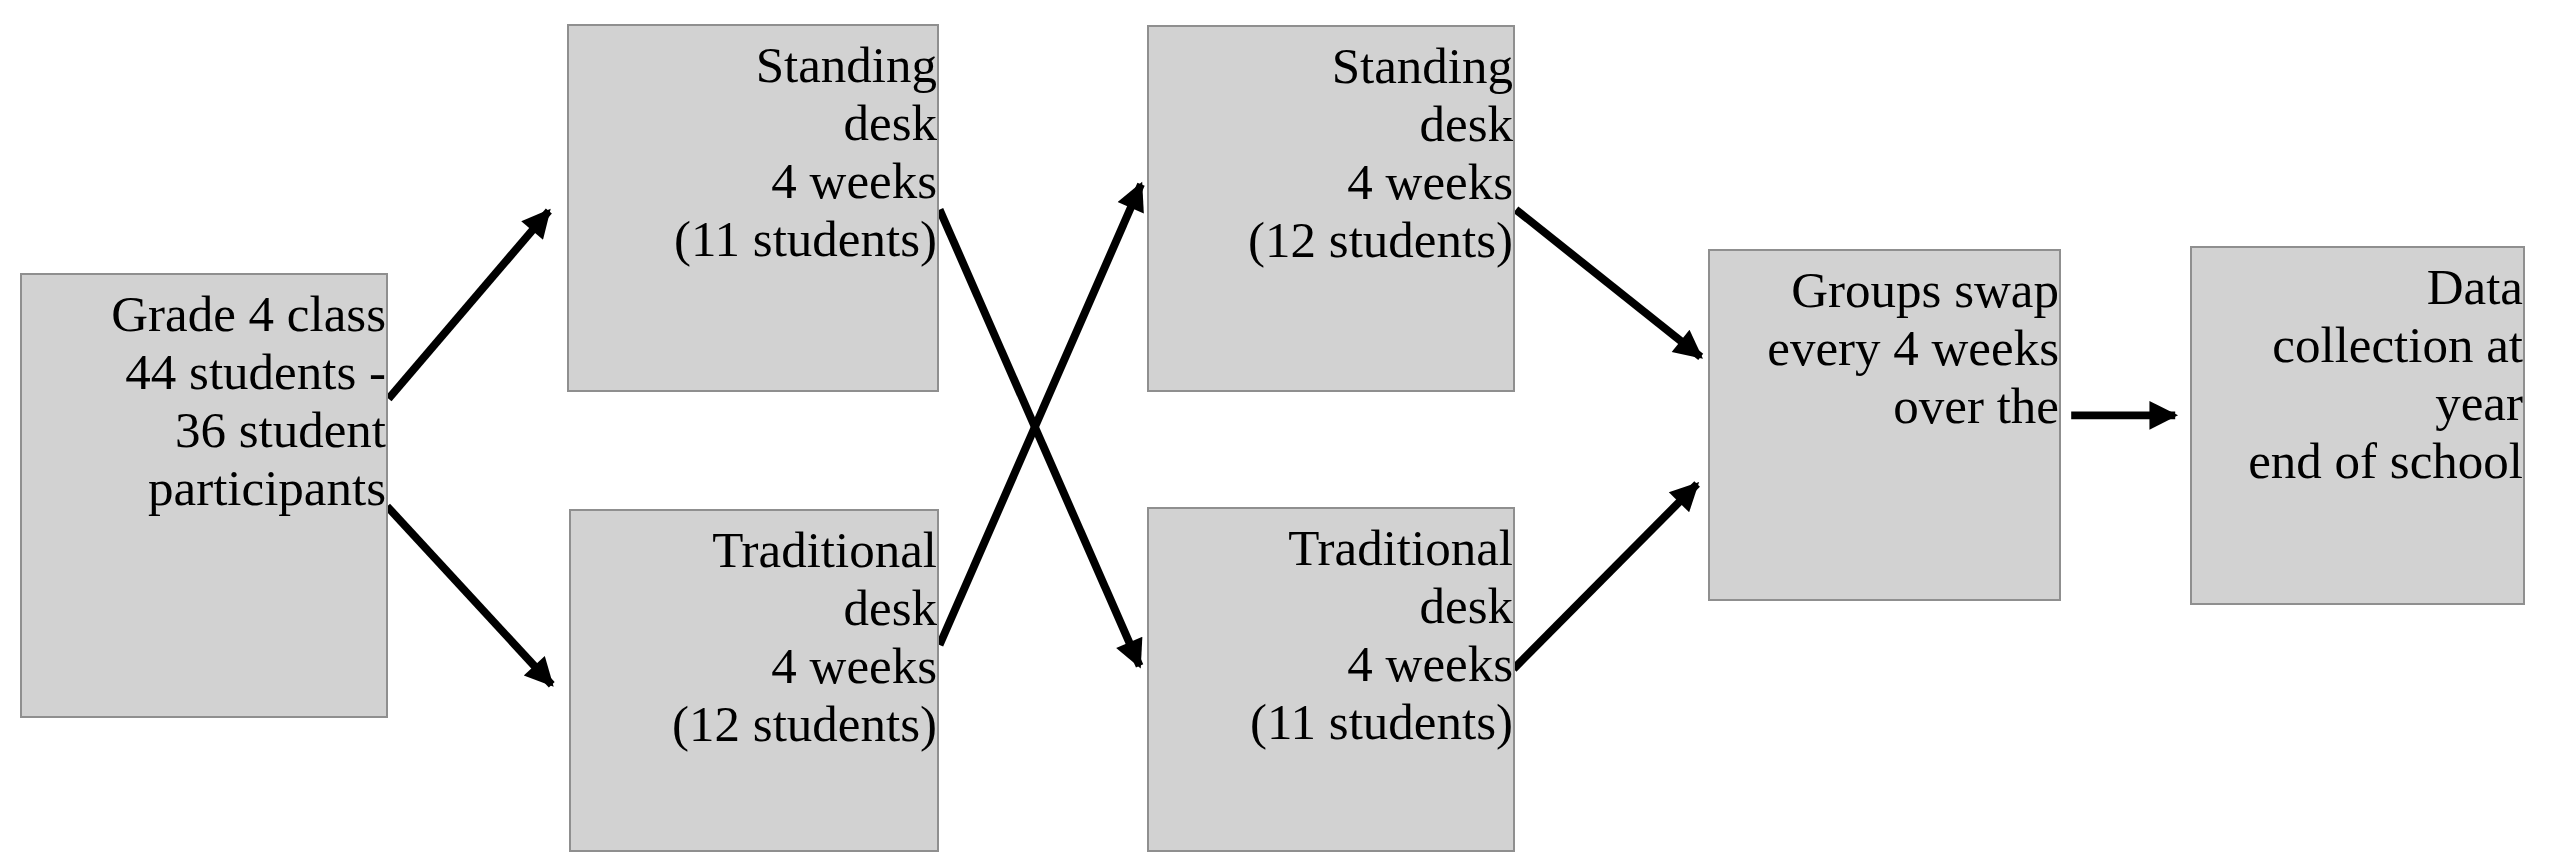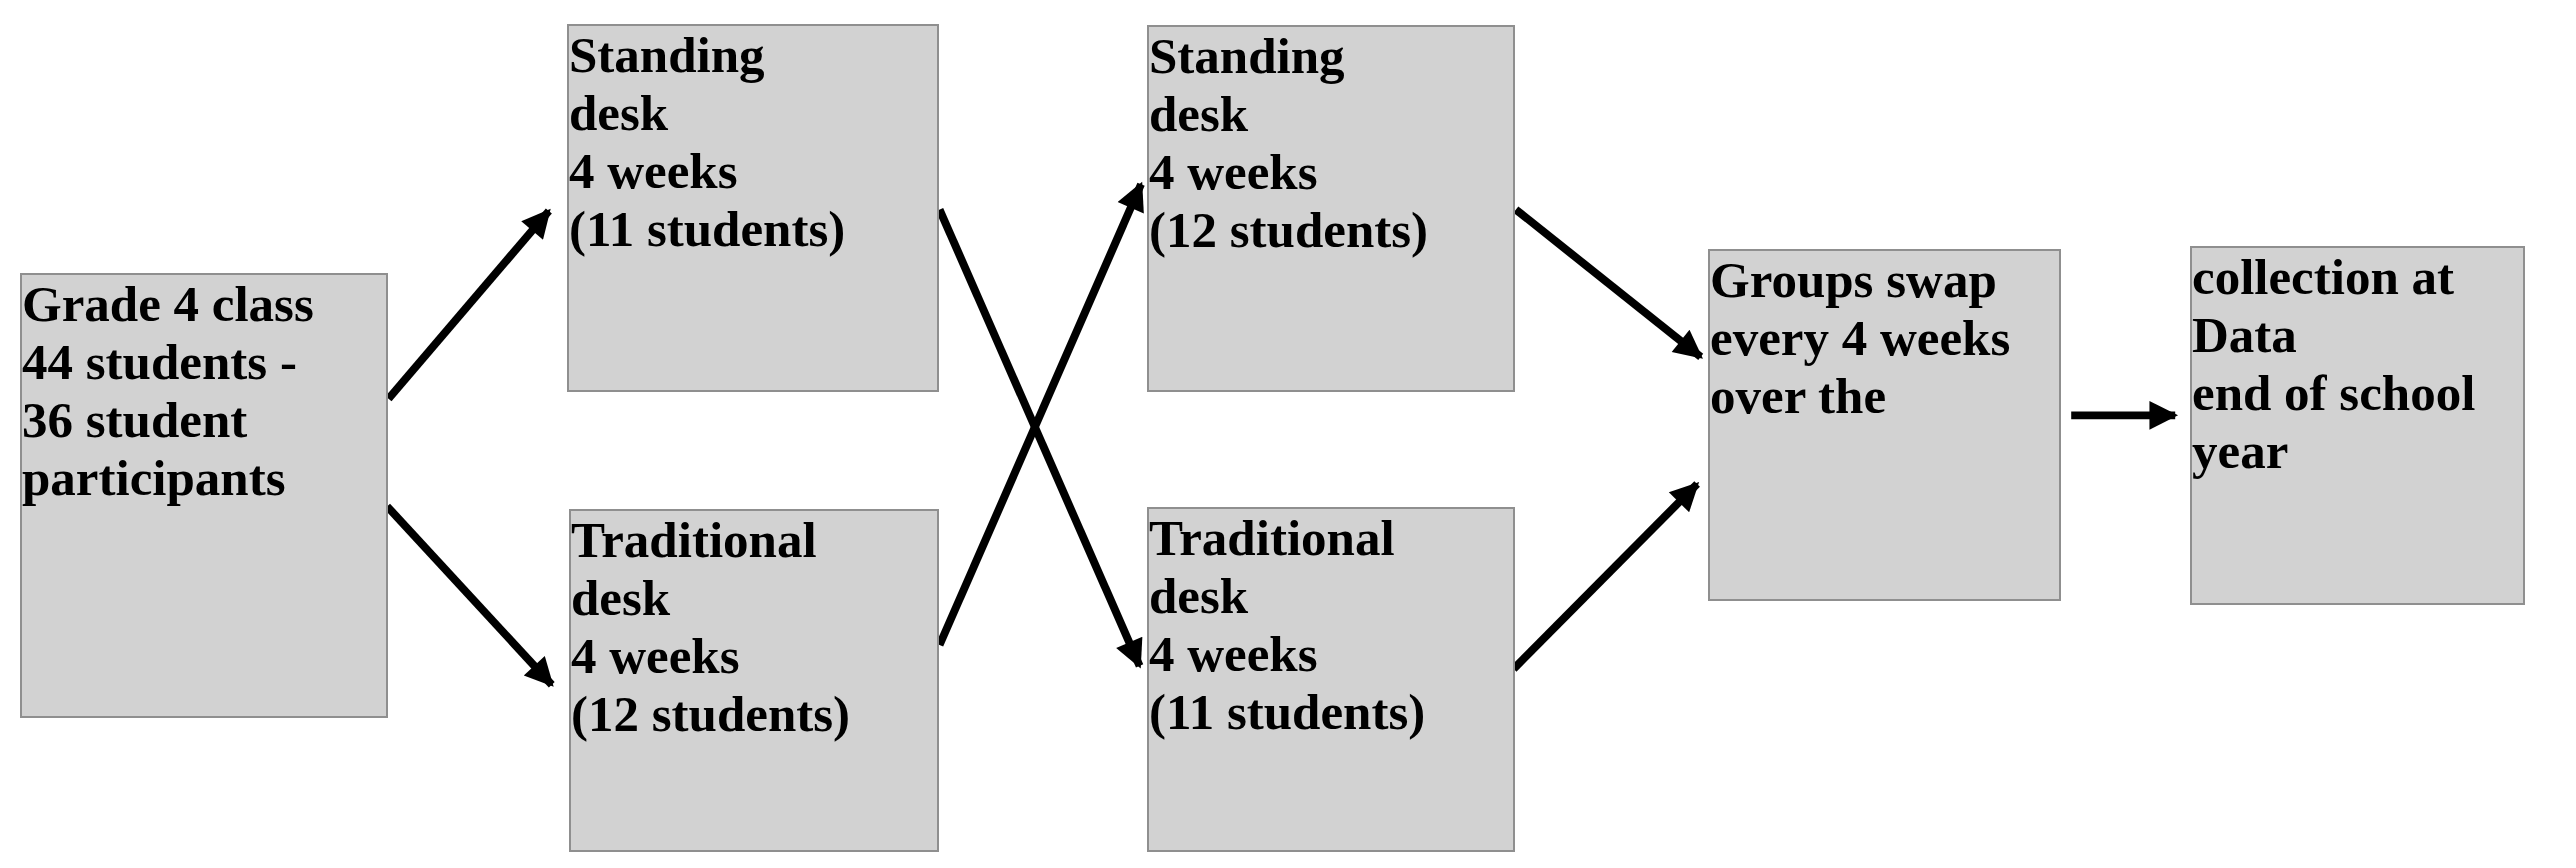--- a/index.html
+++ b/index.html
@@ -8,25 +8,25 @@
     width:2576px; height:869px;
     background:#ffffff;
     font-family:"Liberation Serif","DejaVu Serif",serif;
     overflow:hidden;
   }
   .node {
     position:absolute;
     box-sizing:border-box;
     background:#d2d2d2;
     border:2.9px solid #8f8f8f;
-    text-align:left;
+    text-align:right;
     color:#000000;
     font-size:51px;
     line-height:58px;
-    font-weight:bold;
+    padding-top:10px;
   }
   .node .line { display:block; white-space:nowrap; }
   
   #node-cohort        { left:20px;   top:273px; width:368px; height:445px; }
   #node-standing-a    { left:567px;  top:24px;  width:372px; height:368px; }
   #node-traditional-b { left:569px;  top:509px; width:370px; height:343px; }
   #node-standing-b    { left:1147px; top:25px;  width:368px; height:367px; }
   #node-traditional-a { left:1147px; top:507px; width:368px; height:345px; }
   #node-groups-swap   { left:1708px; top:249px; width:353px; height:352px; }
   #node-data-collect  { left:2190px; top:246px; width:335px; height:359px; }
@@ -92,20 +92,20 @@
     <span class="line">(11 students)</span>
   </div>
 
   <div class="node" id="node-groups-swap">
     <span class="line">Groups swap</span>
     <span class="line">every 4 weeks</span>
     <span class="line">over the</span>
   </div>
 
   <div class="node" id="node-data-collect">
+    <span class="line">Data</span>
     <span class="line">collection at</span>
-    <span class="line">Data</span>
+    <span class="line">year</span>
     <span class="line">end of school</span>
-    <span class="line">year</span>
   </div>
 
 </div>
 
 
 </body></html>

